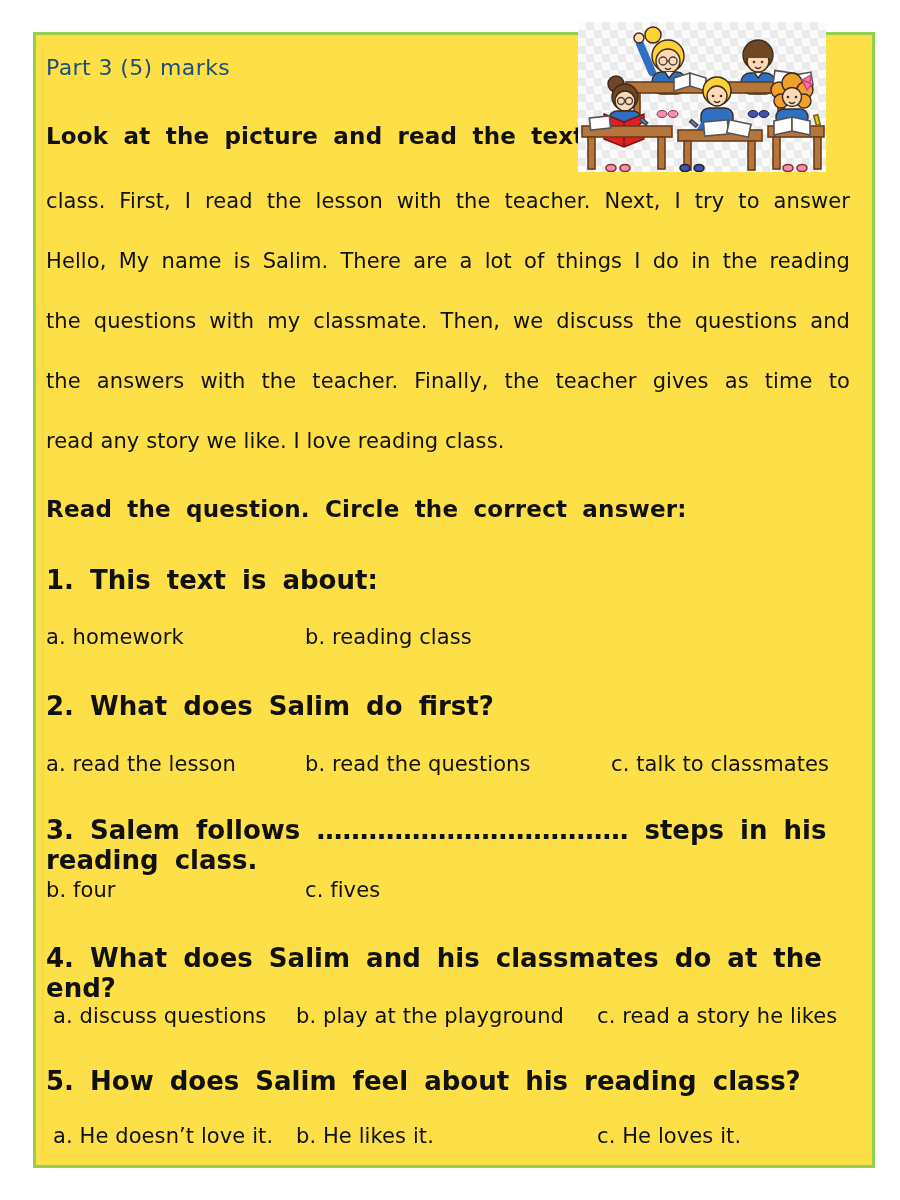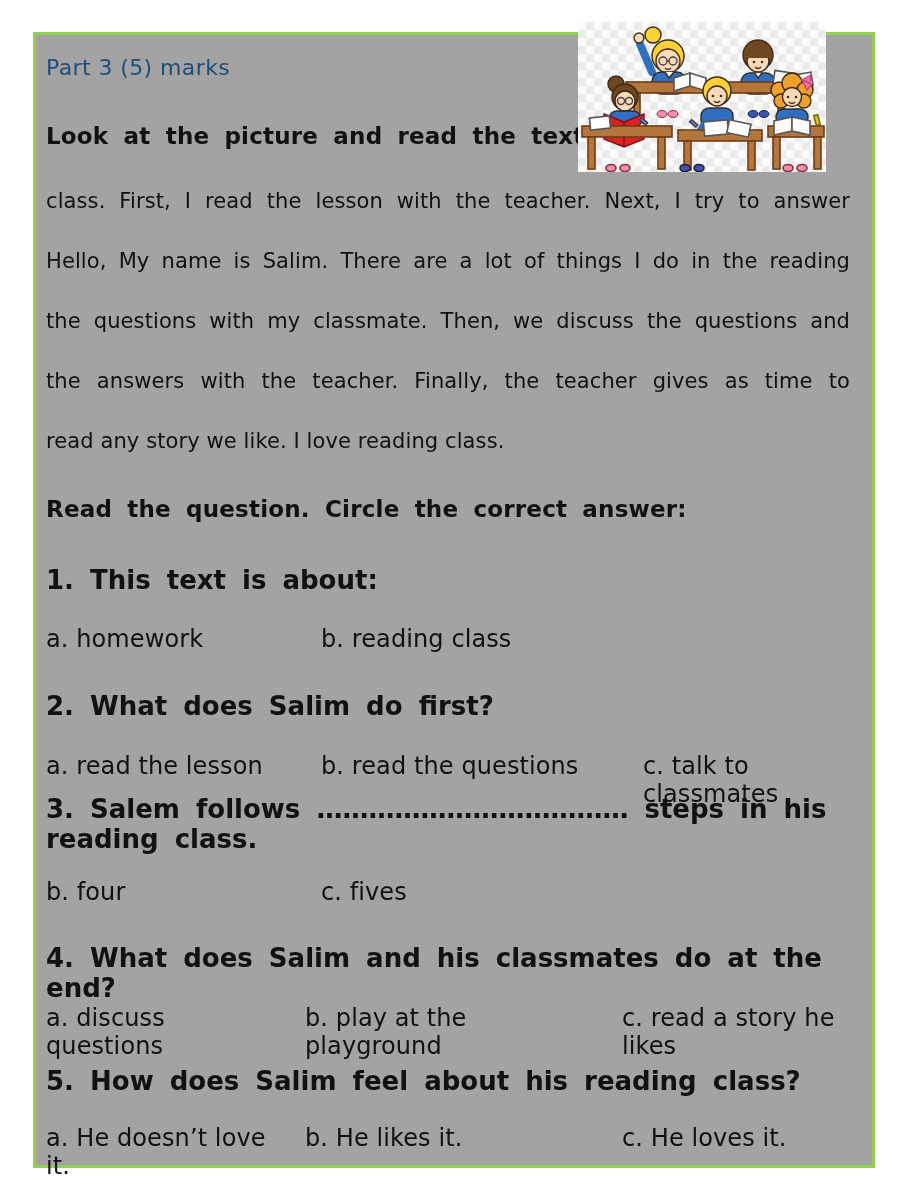--- a/index.html
+++ b/index.html
@@ -2,34 +2,34 @@
 <html style="--border-green: #92d050; --heading-blue: #1f4e79;"><head>
 <meta charset="utf-8">
 <style>
   html,body{margin:0;padding:0;}
   body{
     width:900px;height:1200px;background:#ffffff;color:#111;
     font-family:"DejaVu Sans",sans-serif;position:relative;overflow:hidden;
   }
   .frame{
     position:absolute;left:33px;top:32px;width:842px;height:1136px;
-    border:3px solid var(--border-green,#92d050);box-sizing:border-box;background:#a3a3a3;
+    border:3px solid var(--border-green,#92d050);box-sizing:border-box;background:#fde047;
   }
   .abs{position:absolute;left:10px;right:22px;}
   .part-label{top:20px;font-size:22px;color:var(--heading-blue,#1f4e79);letter-spacing:.4px;}
   .h-bold{font-weight:700;font-size:23px;word-spacing:7px;letter-spacing:.2px;}
   .instr1{top:88px;}
   .para{top:153px;font-size:21px;letter-spacing:.1px;}
   .para-line{height:60px;line-height:27px;text-align:justify;text-align-last:justify;}
   .para-line.last{text-align:justify;text-align-last:left;}
   .instr2{top:461px;}
   .q{font-weight:700;font-size:26px;word-spacing:7px;}
-  .opts{display:grid;font-size:24px;letter-spacing:.1px;gap:16px;}
+  .opts{display:grid;font-size:21px;letter-spacing:.1px;}
   .opts-a{grid-template-columns:259px 306px 1fr;}
-  .opts-b{grid-template-columns:243px 301px 1fr;}
+  .opts-b{grid-template-columns:243px 301px 1fr;margin-left:7px;}
   .clipart{
     position:absolute;left:578px;top:22px;width:248px;height:150px;z-index:5;
     background:repeating-conic-gradient(#ebebeb 0% 25%, #fbfbfb 0% 50%) 0 0/16px 16px;
   }
   .clipart svg{display:block;}
 </style>
 </head>
 <body>
 
 <div class="frame">
@@ -54,21 +54,21 @@
     <span>b. reading class</span>
   </div>
 
   <div class="abs q" style="top:656px">2. What does Salim do first?</div>
   <div class="abs opts opts-a" style="top:717px">
     <span>a. read the lesson</span>
     <span>b. read the questions</span>
     <span>c. talk to classmates</span>
   </div>
 
-  <div class="abs q" style="top:759px">3. Salem follows ……………………………… steps in his reading class.</div>
+  <div class="abs q" style="top:780px">3. Salem follows ……………………………… steps in his reading class.</div>
   <div class="abs opts opts-a" style="top:843px">
     <span>b. four</span>
     <span>c. fives</span>
   </div>
 
   <div class="abs q" style="top:908px">4. What does Salim and his classmates do at the end?</div>
   <div class="abs opts opts-b" style="top:969px">
     <span>a. discuss questions</span>
     <span>b. play at the playground</span>
     <span>c. read a story he likes</span>

